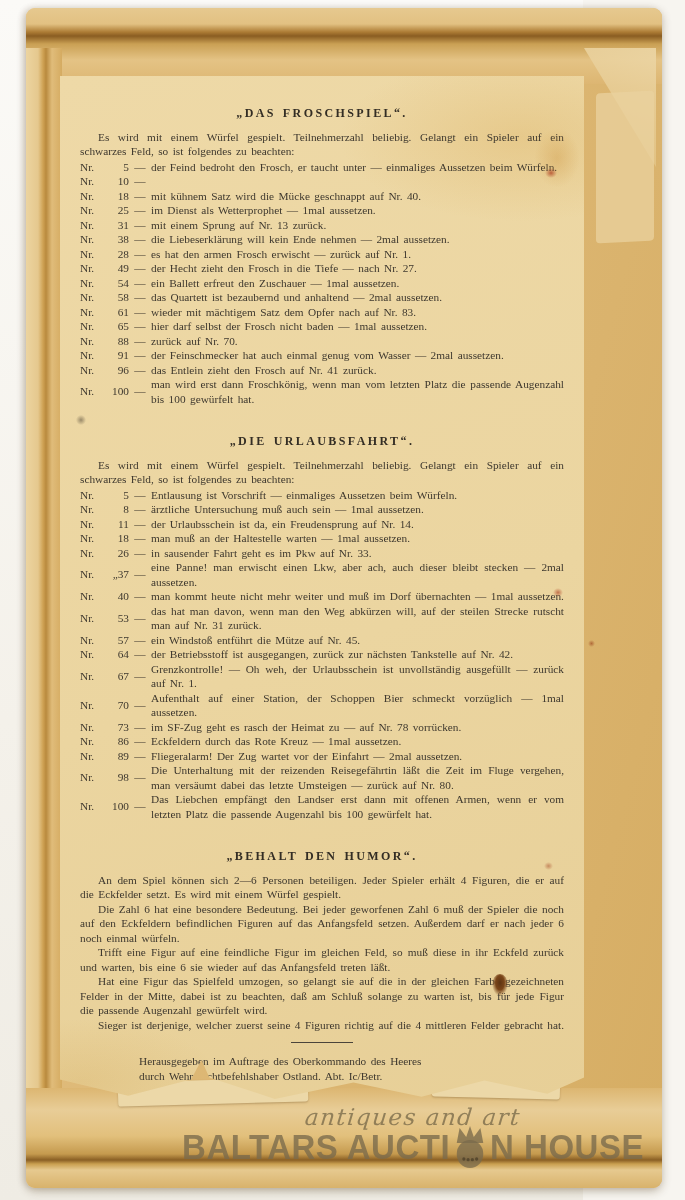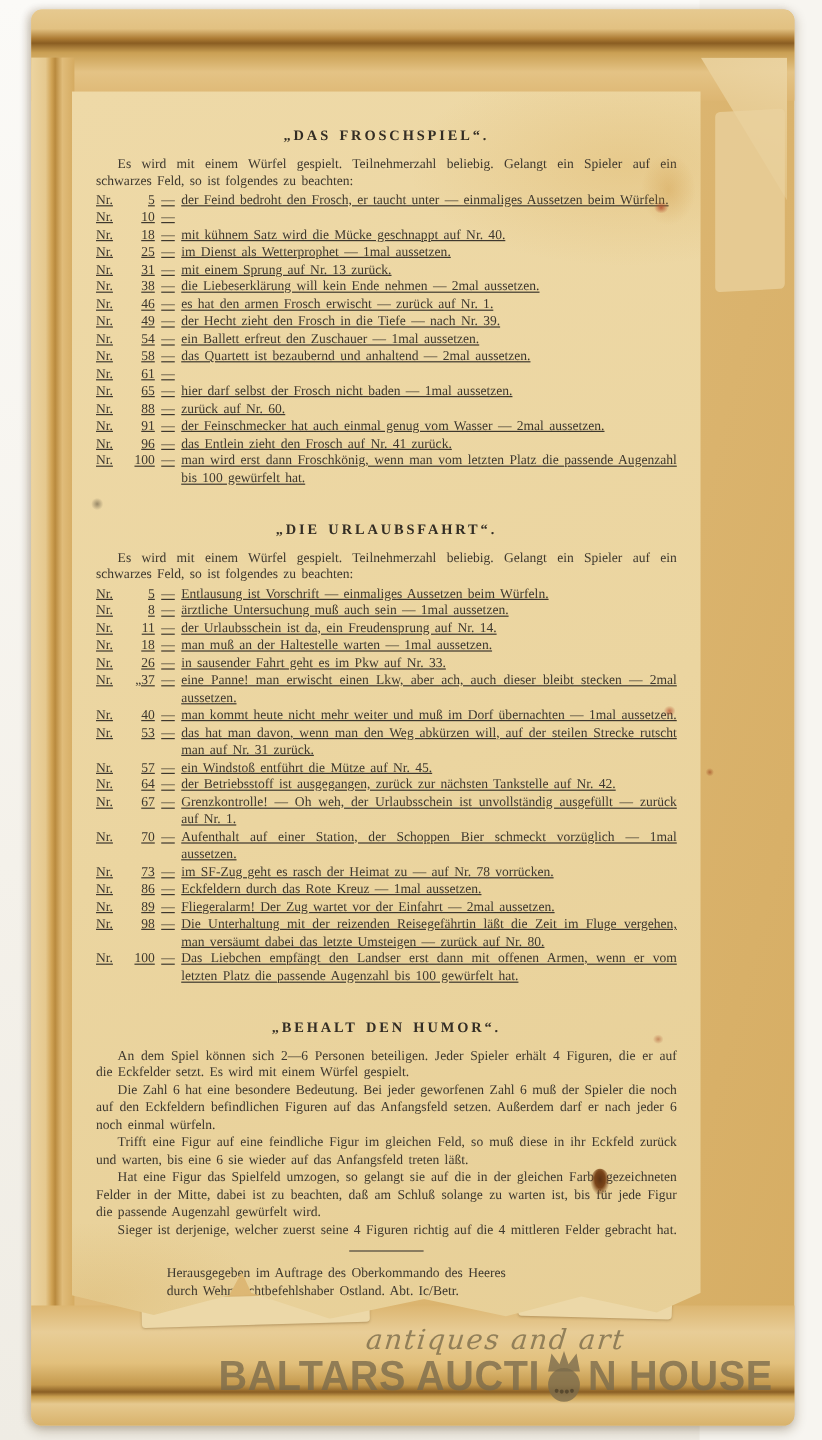--- a/index.html
+++ b/index.html
@@ -42,21 +42,21 @@
     clip-path:polygon(0 0,100% 0,100% 97.6%,93% 99.2%,81% 97.9%,69% 99.5%,56% 98.1%,41% 99.7%,28.5% 97.6%,27% 95.9%,25% 97.8%,13% 99.4%,0 97.8%);
     color:#3e382e;font-size:11.3px;line-height:14.5px;word-spacing:1.6px;}
   .scrap{position:absolute;z-index:1;background:#ecd8a8;box-shadow:0 1px 2px rgba(90,60,20,.3);}
   .scrap-1{left:118px;top:1080px;width:190px;height:24px;border-radius:3px;transform:rotate(-1.6deg);}
   .scrap-2{left:432px;top:1078px;width:128px;height:20px;border-radius:3px;transform:rotate(1.4deg);}
 
   .game-title{margin:0 0 9px 0;text-align:center;font-size:12px;font-weight:bold;
     letter-spacing:2.4px;color:#332d24;}
   .intro{margin:0 0 1px 0;text-indent:18px;text-align:justify;}
   .rules{margin:0;}
-  .rule-row{display:flex;align-items:flex-start;text-decoration:underline;}
+  .rule-row{display:flex;align-items:center;}
   .rule-row .nr{width:25px;flex:0 0 25px;}
   .rule-row .num{width:24px;flex:0 0 24px;text-align:right;}
   .rule-row .dash{width:22px;flex:0 0 22px;text-align:center;}
   .rule-row .txt{flex:1;text-align:justify;}
   .section{margin-top:28px;}
   .section:first-child{margin-top:0;}
   .para{margin:0;text-indent:18px;text-align:justify;}
   .divider{width:62px;border:none;border-top:1.6px solid #4b443a;margin:10px auto 11px auto;}
   .imprint{margin-left:59px;width:336px;text-align:justify;}
 
@@ -149,64 +149,65 @@
 
           <div class="rule-row">
             <span class="nr">Nr.</span>
             <span class="num">38</span>
             <span class="dash">—</span>
             <span class="txt">die Liebeserklärung will kein Ende nehmen — 2mal aussetzen.</span>
           </div>
 
           <div class="rule-row">
             <span class="nr">Nr.</span>
-            <span class="num">46</span>
+            <span class="num">28</span>
             <span class="dash">—</span>
             <span class="txt">es hat den armen Frosch erwischt — zurück auf Nr. 1.</span>
           </div>
 
           <div class="rule-row">
             <span class="nr">Nr.</span>
             <span class="num">49</span>
             <span class="dash">—</span>
-            <span class="txt">der Hecht zieht den Frosch in die Tiefe — nach Nr. 39.</span>
+            <span class="txt">der Hecht zieht den Frosch in die Tiefe — nach Nr. 27.</span>
           </div>
 
           <div class="rule-row">
             <span class="nr">Nr.</span>
             <span class="num">54</span>
             <span class="dash">—</span>
             <span class="txt">ein Ballett erfreut den Zuschauer — 1mal aussetzen.</span>
           </div>
 
           <div class="rule-row">
             <span class="nr">Nr.</span>
             <span class="num">58</span>
             <span class="dash">—</span>
             <span class="txt">das Quartett ist bezaubernd und anhaltend — 2mal aussetzen.</span>
           </div>
 
           <div class="rule-row">
             <span class="nr">Nr.</span>
             <span class="num">61</span>
             <span class="dash">—</span>
+            <span class="txt">wieder mit mächtigem Satz dem Opfer nach auf Nr. 83.</span>
           </div>
 
           <div class="rule-row">
             <span class="nr">Nr.</span>
             <span class="num">65</span>
             <span class="dash">—</span>
             <span class="txt">hier darf selbst der Frosch nicht baden — 1mal aussetzen.</span>
           </div>
 
           <div class="rule-row">
             <span class="nr">Nr.</span>
             <span class="num">88</span>
             <span class="dash">—</span>
-            <span class="txt">zurück auf Nr. 60.</span>
+            <span class="txt">zurück auf Nr. 70.</span>
           </div>
 
           <div class="rule-row">
             <span class="nr">Nr.</span>
             <span class="num">91</span>
             <span class="dash">—</span>
             <span class="txt">der Feinschmecker hat auch einmal genug vom Wasser — 2mal aussetzen.</span>
           </div>
 
           <div class="rule-row">

